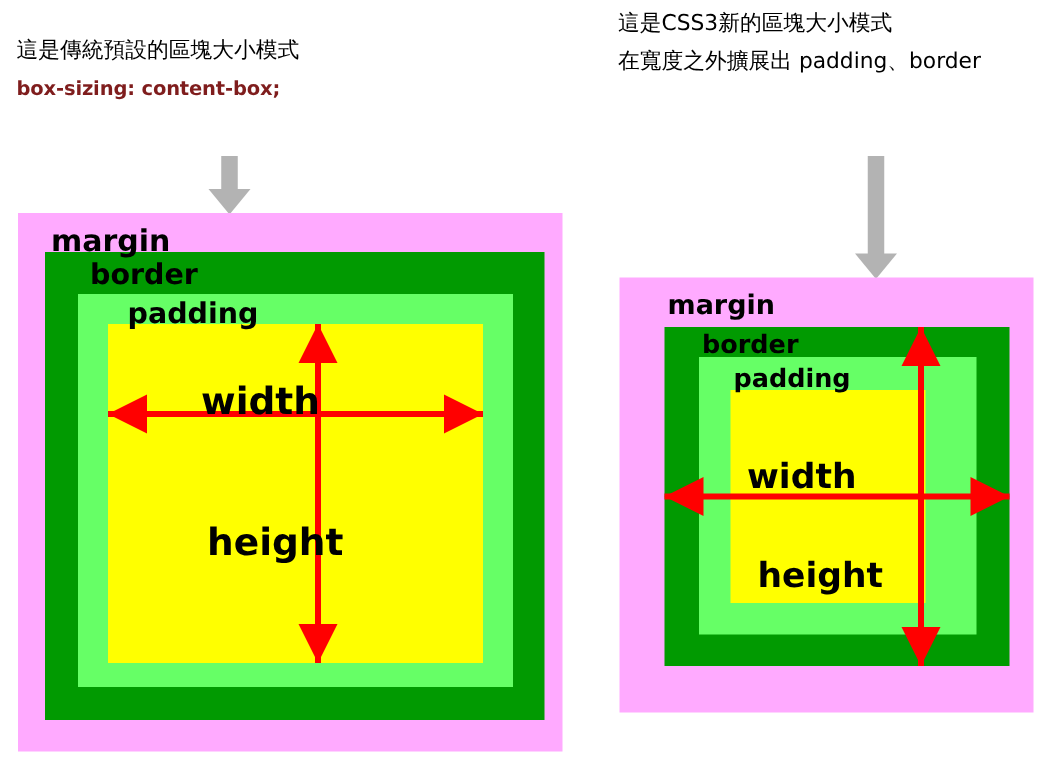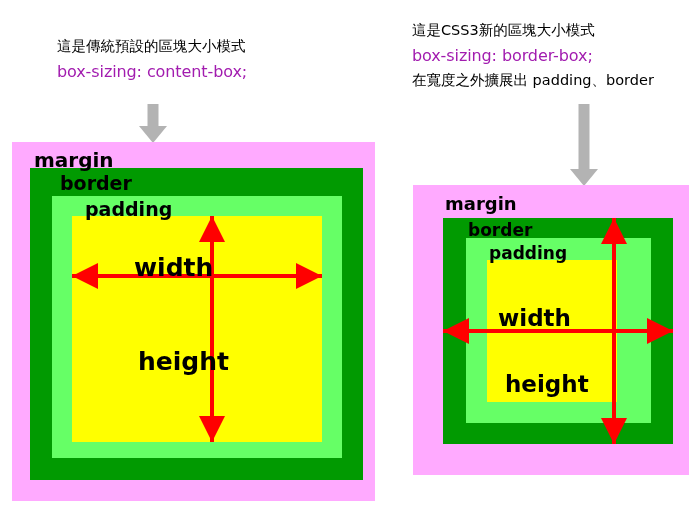--- a/index.html
+++ b/index.html
@@ -26,31 +26,31 @@
     font-size: 14.5px;
     line-height: 25px;
     color: #000000;
     white-space: nowrap;
   }
   .caption .line-1 {
     font-weight: normal;
     font-size: 14.5px;
   }
   .caption .line-2 {
-    font-weight: normal;
-    color: #a21caf;
-    font-size: 16px;
+    font-weight: bold;
+    color: #7f1d1d;
+    font-size: 13px;
     letter-spacing: -0.1px;
   }
   .caption .line-3 {
     font-weight: normal;
     font-size: 14.5px;
   }
-  #caption-left  { left: 11px;  top: 34px; margin-left: 46px; }
-  #caption-right { left: 412px; top: 18px; }
+  #caption-left  { left: 11px;  top: 22px; }
+  #caption-right { left: 412px; top: 4px; }
 
   
   .gray-arrow { position: absolute; }
   .gray-arrow .shaft {
     position: absolute;
     left: 50%;
     top: 0;
     transform: translateX(-50%);
     width: 11px;
     background: #b3b3b3;
@@ -203,21 +203,20 @@
       <div class="bar"></div>
       <div class="tip tip-start"></div>
       <div class="tip tip-end"></div>
     </div>
     <div class="dim-label" id="width-label-left">width</div>
     <div class="dim-label" id="height-label-left">height</div>
   </div>
 
   <div class="caption" id="caption-right">
     <div class="line-1">這是CSS3新的區塊大小模式</div>
-    <div class="line-2">box-sizing: border-box;</div>
     <div class="line-3">在寬度之外擴展出 padding、border</div>
   </div>
 
   <div class="gray-arrow" id="gray-arrow-right">
     <div class="shaft"></div>
     <div class="head"></div>
   </div>
 
   <div class="boxmodel" id="diagram-right">
     <div class="layer layer-margin"></div>

